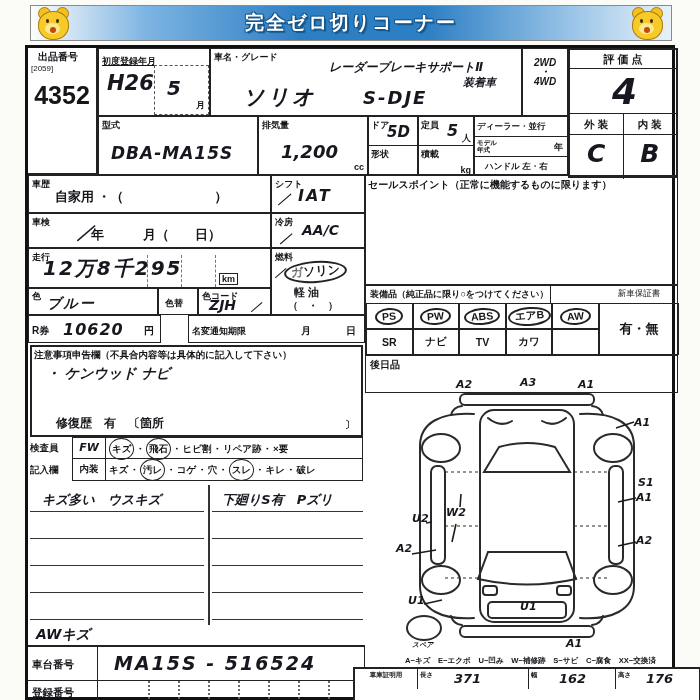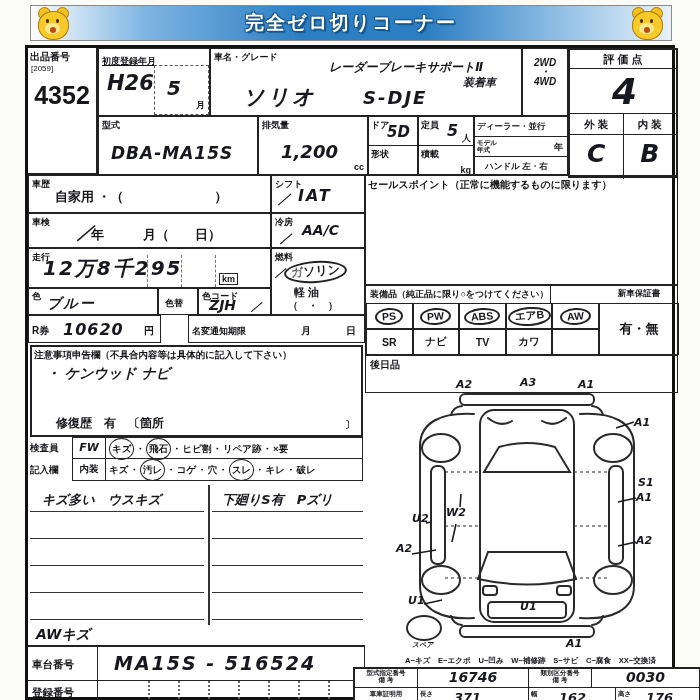--- a/index.html
+++ b/index.html
@@ -54,21 +54,21 @@
       <span class="muzzle"></span>
     <span class="eye" style="left:9px;"></span>
       <span class="eye" style="left:19px;"></span>
     <span class="mouth"></span>
   </div>
 </div>
 
 <div class="abs form">
 
   <div class="c" style="left:0;top:0;width:70px;height:127px;border-width:0 2px 2px 0;">
-    <div class="lbl2" style="padding:2px 2px 0 2px;">出品番号</div>
+    <div class="lbl2" style="padding:2px 2px 0 10px;">出品番号</div>
     <div style="font-size:8px;padding-left:3px;">[2059]</div>
     <div style="font-size:25px;font-weight:bold;text-align:center;margin-top:8px;">4352</div>
   </div>
 
   <div class="c" style="left:70px;top:0;width:112px;height:68px;">
     <div class="lbl" style="padding:6px 0 0 3px;text-decoration:underline;">初度登録年月</div>
     <div class="hw" style="position:absolute;left:8px;top:22px;font-size:21px;">H26</div>
     <div class="c" style="left:55px;top:16px;width:55px;height:50px;border:1px dashed #555;">
       <span class="hw" style="position:absolute;left:12px;top:10px;font-size:20px;">5</span>
       <span class="lbl" style="position:absolute;right:3px;bottom:2px;">月</span>
@@ -210,21 +210,21 @@
     <span class="lbl2" style="position:absolute;right:6px;top:8px;">円</span>
   </div>
   <div class="c" style="left:160px;top:267px;width:177px;height:28px;">
     <span class="lbl" style="position:absolute;left:3px;top:9px;">名変通知期限</span>
     <span class="lbl2" style="position:absolute;left:112px;top:8px;">月</span>
     <span class="lbl2" style="position:absolute;right:8px;top:8px;">日</span>
   </div>
 
   <div class="c" style="left:337px;top:237px;width:313px;height:70px;">
     <div style="position:absolute;left:0;top:0;width:185px;height:17px;font-size:9px;font-weight:bold;padding:2px 0 0 4px;box-sizing:border-box;border-right:1px solid #222;">装備品（純正品に限り○をつけてください）</div>
-    <div style="position:absolute;left:233px;top:0;width:80px;height:17px;font-size:8.5px;font-weight:bold;text-align:center;padding-top:2px;box-sizing:border-box;">新車保証書</div>
+    <div style="position:absolute;left:233px;top:0;width:80px;height:17px;font-size:8.5px;font-weight:normal;text-align:center;padding-top:2px;box-sizing:border-box;">新車保証書</div>
     <div id="eq-grid" style="position:absolute;left:0;top:17px;width:233px;height:52px;display:grid;grid-template-columns:repeat(5,1fr);grid-template-rows:1fr 1fr;">
         <div class="eq-cell">
           <span class="circ">PS</span>
         </div>
         <div class="eq-cell">
           <span class="circ">PW</span>
         </div>
         <div class="eq-cell">
           <span class="circ">ABS</span>
         </div>
@@ -363,32 +363,20 @@
         <span class="mark hw" style="left: 24px; top: 218px;">U1</span>
         <span class="mark hw" style="left: 136px; top: 224px;">U1</span>
         <span class="mark hw" style="left: 182px; top: 261px;">A1</span>
       </div>
     <span class="hw" style="position:absolute;left:28px;top:264px;font-size:7px;">スペア</span>
   </div>
 
   <div class="abs" style="left:330px;top:608px;width:345px;text-align:center;font-size:7.6px;font-weight:bold;white-space:nowrap;">A−キズ　E−エクボ　U−凹み　W−補修跡　S−サビ　C−腐食　XX−交換済</div>
 
   <div class="abs" style="left:325px;top:619px;width:348px;height:40px;border:2px solid #222;background:#fff;">
-    <div style="display:flex;height:18px;border-bottom:1px solid #222;">
-      <div style="width:62px;border-right:1px solid #222;">
-        <div class="tiny">型式指定番号</div>
-        <div class="tiny">備 考</div>
-      </div>
-      <div class="hw" style="width:110px;border-right:1px solid #222;text-align:center;font-size:14px;line-height:17px;">16746</div>
-      <div style="width:62px;border-right:1px solid #222;">
-        <div class="tiny">類別区分番号</div>
-        <div class="tiny">備 考</div>
-      </div>
-      <div class="hw" style="flex:1;text-align:center;font-size:14px;line-height:17px;">0030</div>
-    </div>
     <div style="display:flex;height:20px;">
       <div style="width:62px;border-right:1px solid #222;">
         <div class="tiny" style="margin-top:2px;">車庫証明用</div>
       </div>
       <div style="width:110px;border-right:1px solid #222;position:relative;">
         <span class="tiny" style="position:absolute;left:2px;top:2px;">長さ</span>
         <span class="hw" style="position:absolute;left:36px;top:2px;font-size:13px;">371</span>
       </div>
       <div style="width:86px;border-right:1px solid #222;position:relative;">
         <span class="tiny" style="position:absolute;left:2px;top:2px;">幅</span>

